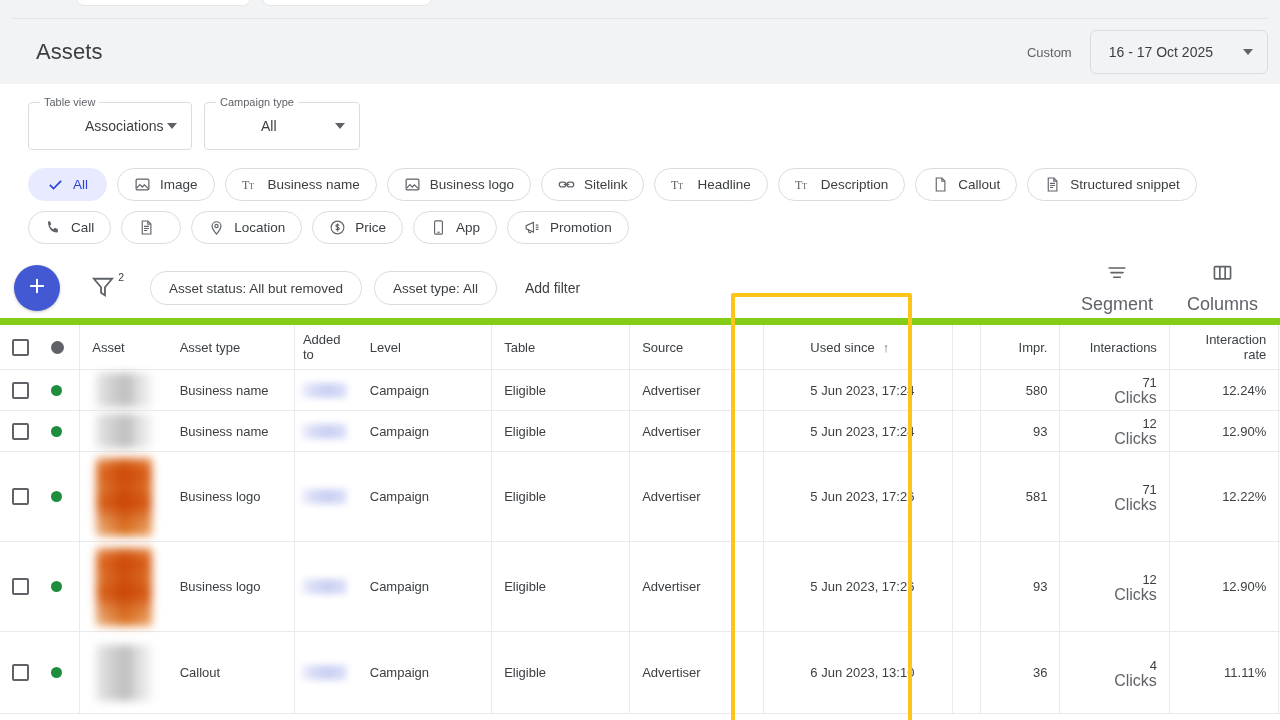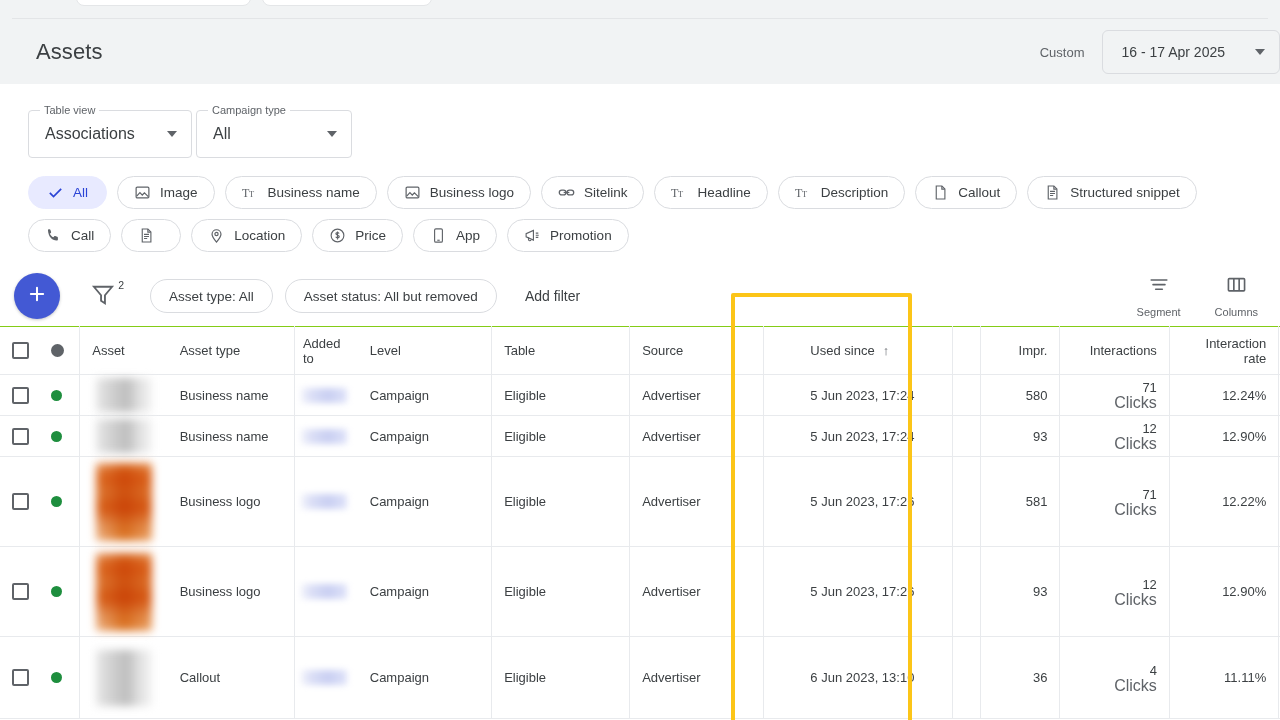--- a/index.html
+++ b/index.html
@@ -19,46 +19,46 @@
     background: #fff; border: 1px solid #e4e6e8; border-radius: 8px;
   }
   .top-sep { position: absolute; top: 18px; left: 12px; width: 1256px; height: 1px; background: #e3e5e7; }
 
   
   .header {
     position: absolute; top: 20px; left: 0; width: 1280px; height: 64px;
     background: #f1f3f4; display: flex; align-items: center;
   }
   .page-title { margin-left: 36px; font-size: 22px; color: #3c4043; font-weight: 400; letter-spacing: .1px; }
-  .header-right { margin-left: auto; display: flex; align-items: center; padding-right: 0; justify-content: center; }
+  .header-right { margin-left: auto; display: flex; align-items: center; padding-right: 12px; justify-content: center; }
   .custom-label { font-size: 13px; color: #5f6368; margin-right: 18px; }
   .date-box {
     display: flex; align-items: center; gap: 30px;
     border: 1px solid #dadce0; border-radius: 6px; background: #f1f3f4;
     height: 44px; padding: 0 14px 0 18px; min-width: 160px;
   }
   .date-text { font-size: 14px; color: #3c4043; }
   .caret { width: 0; height: 0; border-left: 5px solid transparent; border-right: 5px solid transparent; border-top: 6px solid #5f6368; }
 
   
   .panel { position: absolute; top: 84px; left: 0; width: 1280px; height: 636px; background: #fff; }
 
   
-  .selects { display: flex; gap: 4px; padding: 26px 0 0 28px; }
+  .selects { display: flex; gap: 12px; padding: 18px 0 0 28px; }
   .select {
     position: relative; border: 1px solid #dadce0; border-radius: 4px;
     height: 48px; display: flex; align-items: center; padding: 0 14px 0 16px;
   }
   .select.assoc { width: 164px; }
   .select.camptype { width: 156px; }
   .select-legend {
     position: absolute; top: -7px; left: 11px; background: #fff; padding: 0 4px;
     font-size: 11px; color: #5f6368; line-height: 12px;
   }
-  .select-value { font-size: 16px; color: #3c4043; }
+  .select-value { font-size: 14px; color: #3c4043; margin-left: 40px; }
   .select .caret { margin-left: auto; }
 
   
   .chips { display: flex; flex-wrap: wrap; gap: 10px; padding: 18px 0 0 28px; width: 1272px; }
   .chip {
     display: inline-flex; align-items: center; gap: 9px; height: 33px;
     border: 1px solid #dadce0; border-radius: 17px; background: #fff;
     padding: 0 16px; font-size: 13.5px; color: #3c4043; white-space: nowrap;
   }
   .chip.active { background: #e8eaff; border-color: #e8eaff; color: #2b44d6; padding: 0 18px; }
@@ -78,30 +78,30 @@
     position: absolute; top: -3px; right: -6px; font-size: 10.5px; color: #3c4043;
   }
   .filter-pills { display: flex; align-items: center; gap: 12px; margin-left: 32px; }
   .pill {
     border: 1px solid #dadce0; border-radius: 18px; height: 34px;
     display: flex; align-items: center; padding: 0 18px; font-size: 13.5px; color: #3c4043;
   }
   .addfilter { margin-left: 28px; font-size: 14px; color: #3c4043; }
   .toolbar-right { margin-left: auto; display: flex; gap: 34px; padding-right: 22px; }
   .tool { display: flex; flex-direction: column; align-items: center; gap: 6px; }
-  .tool-label { font-size: 11px; color: #5f6368; }
+  .tool-label { font-size: 18px; color: #5f6368; }
 
   
   .table-wrap { position: relative; width: 1280px; }
   table { border-collapse: collapse; table-layout: fixed; width: 1402px; }
   th, td {
     border-right: 1px solid #e8eaed; border-bottom: 1px solid #e8eaed;
     font-size: 13px; color: #3c4043; font-weight: 400; vertical-align: middle;
   }
-  thead th { border-top: 1px solid #84cc16; height: 48px; padding: 0 12px; text-align: left; color: #3c4043; }
+  thead th { border-top: 7px solid #84cc16; height: 48px; padding: 0 12px; text-align: left; color: #3c4043; }
   tbody td { padding: 0 12px; }
   .c-check { width: 38px; border-right: none; }
   .c-dot { width: 40px; }
   .c-asset { width: 86px; border-right: none; padding: 0 !important; }
   .c-assettype { width: 124px; }
   .c-addedto { width: 62px; border-right: none; padding: 0 !important; }
   .c-level { width: 131px; }
   .c-status { width: 135px; }
   .c-source { width: 131px; }
   .c-spacer { width: 34px; border-right: none; }
@@ -161,21 +161,21 @@
     <div class="top-stub" style="left:76px;width:175px;"></div>
     <div class="top-stub" style="left:262px;width:170px;"></div>
   </div>
   <div class="top-sep"></div>
 
   <div class="header">
     <div class="page-title">Assets</div>
     <div class="header-right">
       <div class="custom-label">Custom</div>
       <div class="date-box">
-        <span class="date-text">16 - 17 Apr 2025</span>
+        <span class="date-text">16 - 17 Oct 2025</span>
         <span class="caret"></span>
       </div>
     </div>
   </div>
 
   <div class="panel">
 
     <div class="selects">
       <div class="select assoc">
         <span class="select-legend">Table view</span>
@@ -355,24 +355,24 @@
       <div class="filter-icon-wrap">
         <span>
           <svg viewBox="0 0 24 24" width="26" height="26" fill="none" stroke="#5f6368" stroke-width="1.7" stroke-linecap="round">
               <path d="M3.6 4.4h16.8l-6.6 7.8v7.4l-3.6-2.2v-5.2z"></path>
             </svg>
         </span>
         <span class="badge">2</span>
       </div>
       <div class="filter-pills">
         <div class="pill">
-          <span>Asset type: All</span>
+          <span>Asset status: All but removed</span>
         </div>
         <div class="pill">
-          <span>Asset status: All but removed</span>
+          <span>Asset type: All</span>
         </div>
       </div>
       <div class="addfilter">Add filter</div>
 
       <div class="toolbar-right">
         <div class="tool">
           <span>
             <svg viewBox="0 0 24 24" width="24" height="22" fill="none" stroke="#5f6368" stroke-width="1.8" stroke-linecap="round">
                 <path d="M3.5 6.5h17M5.5 11.6h13M8.4 16.6h7.2"></path>
               </svg>

